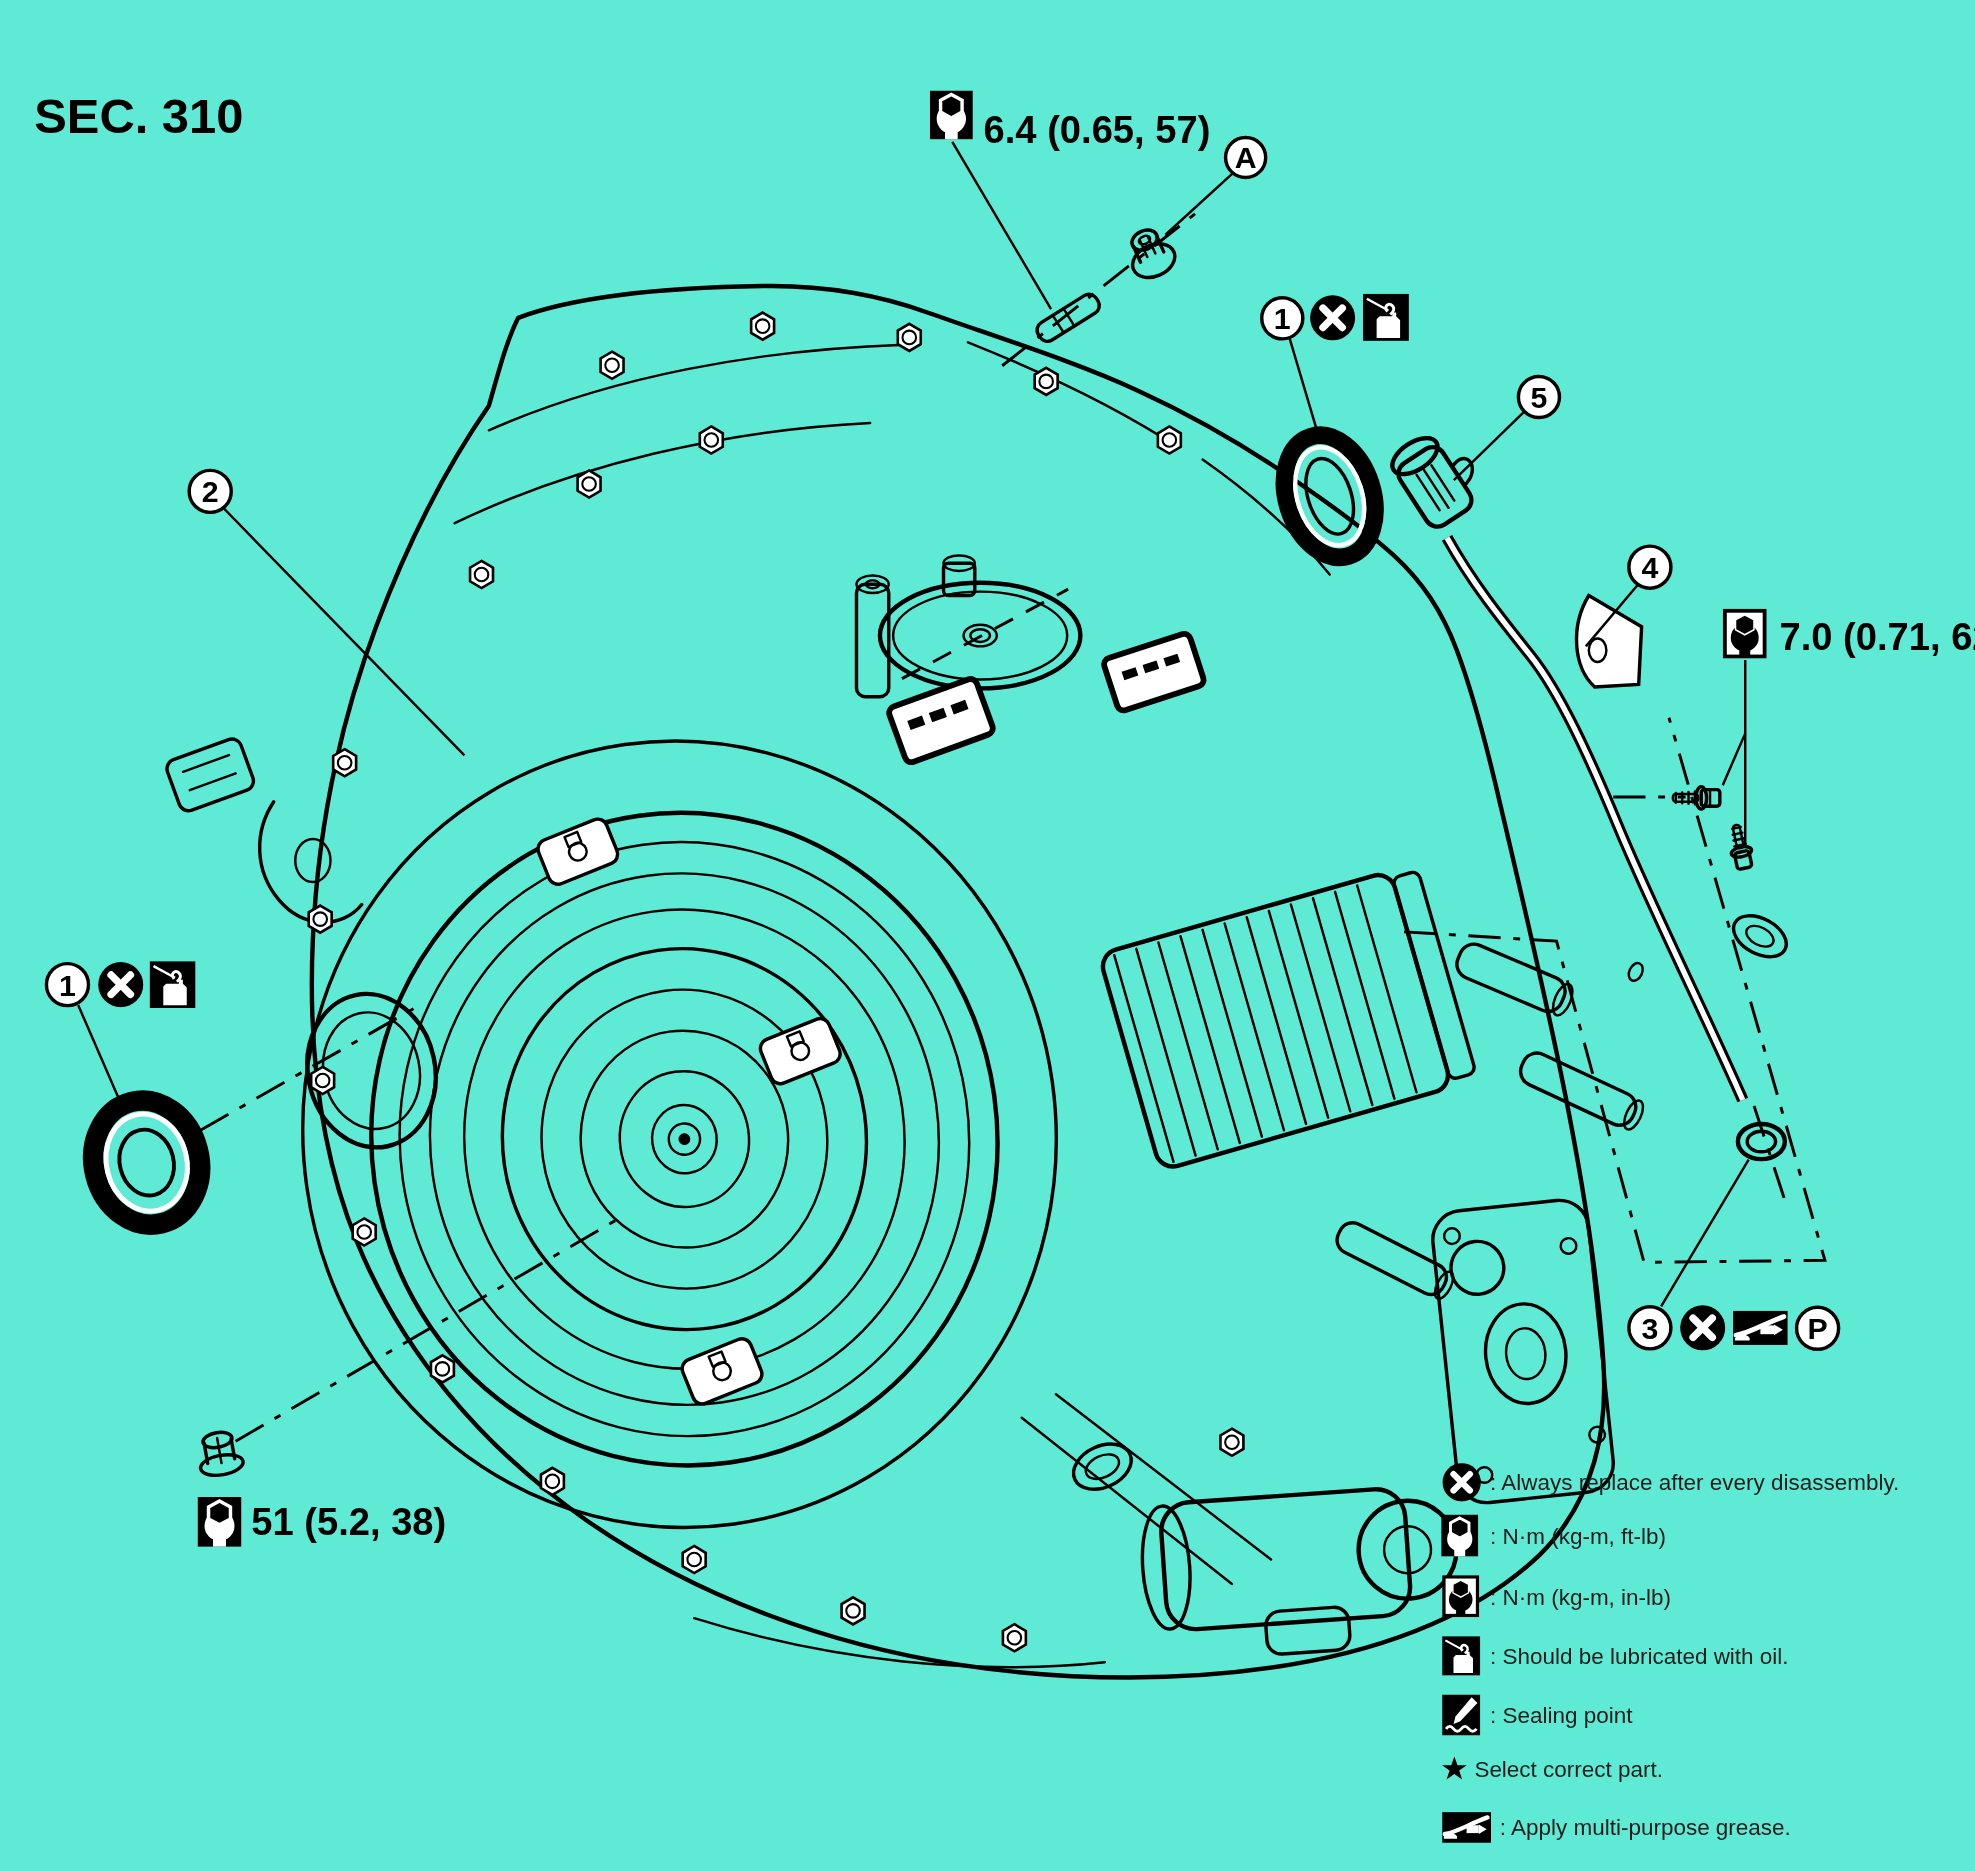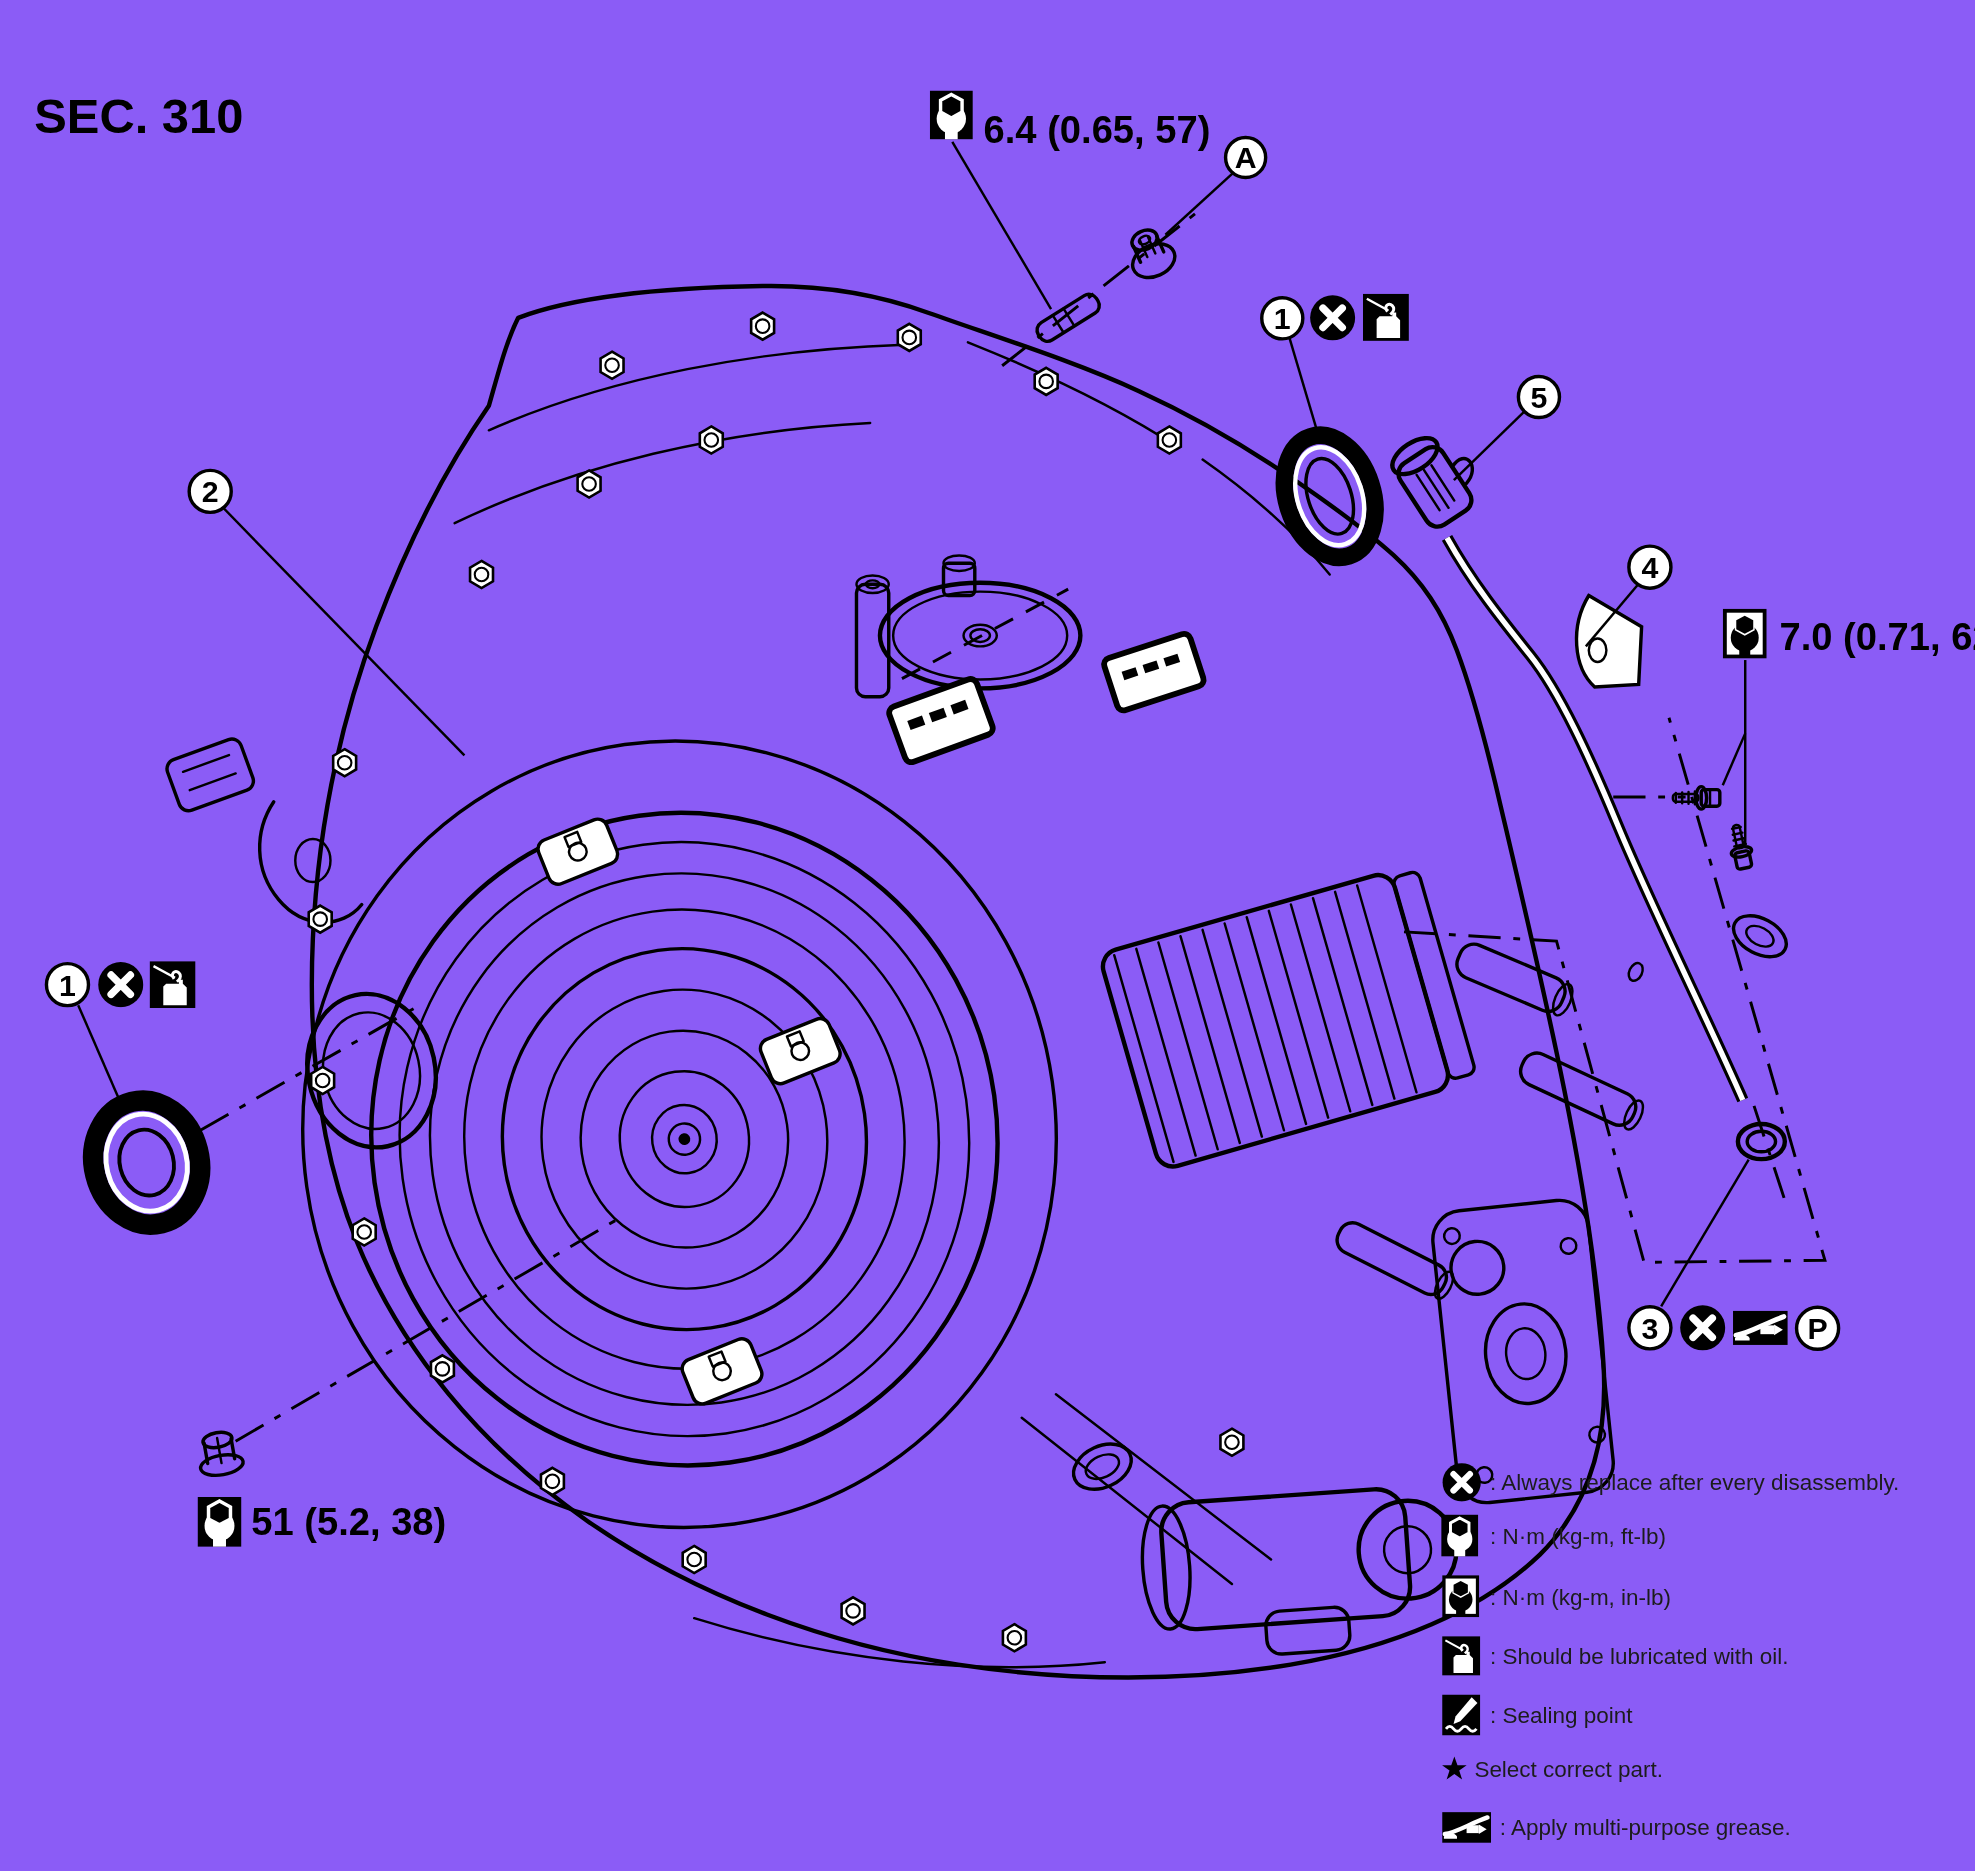--- a/index.html
+++ b/index.html
@@ -1,16 +1,16 @@
 <!DOCTYPE html>
 <html style="font-size:7.8px"><head>
 <meta charset="utf-8">
 <style>
   html,body{margin:0;padding:0;background:#fff;}
-  #page{position:relative;width:1975px;height:1872px;background:#8b5cf6;overflow:hidden;}
+  #page{position:relative;width:1975px;height:1872px;background:#5eead4;overflow:hidden;}
   svg{position:absolute;left:0;top:0;}
   .ln{fill:none;stroke:#000;stroke-width:7;stroke-linecap:round;stroke-linejoin:round;}
   .ln2{fill:none;stroke:#000;stroke-width:5;stroke-linecap:round;stroke-linejoin:round;}
   .thk{fill:none;stroke:#000;stroke-width:9;stroke-linecap:round;stroke-linejoin:round;}
   .wh{fill:#fff;stroke:#000;stroke-width:7;}
   .lead{fill:none;stroke:#000;stroke-width:5;}
   .dash{fill:none;stroke:#000;stroke-width:6;stroke-dasharray:66 26 14 26;}
   .dsh2{fill:none;stroke:#000;stroke-width:6;stroke-dasharray:42 30;}
   .title-txt{font:bold 100px "Liberation Sans",sans-serif;fill:#000;}
   .spec-txt{font:bold 78px "Liberation Sans",sans-serif;fill:#000;}

